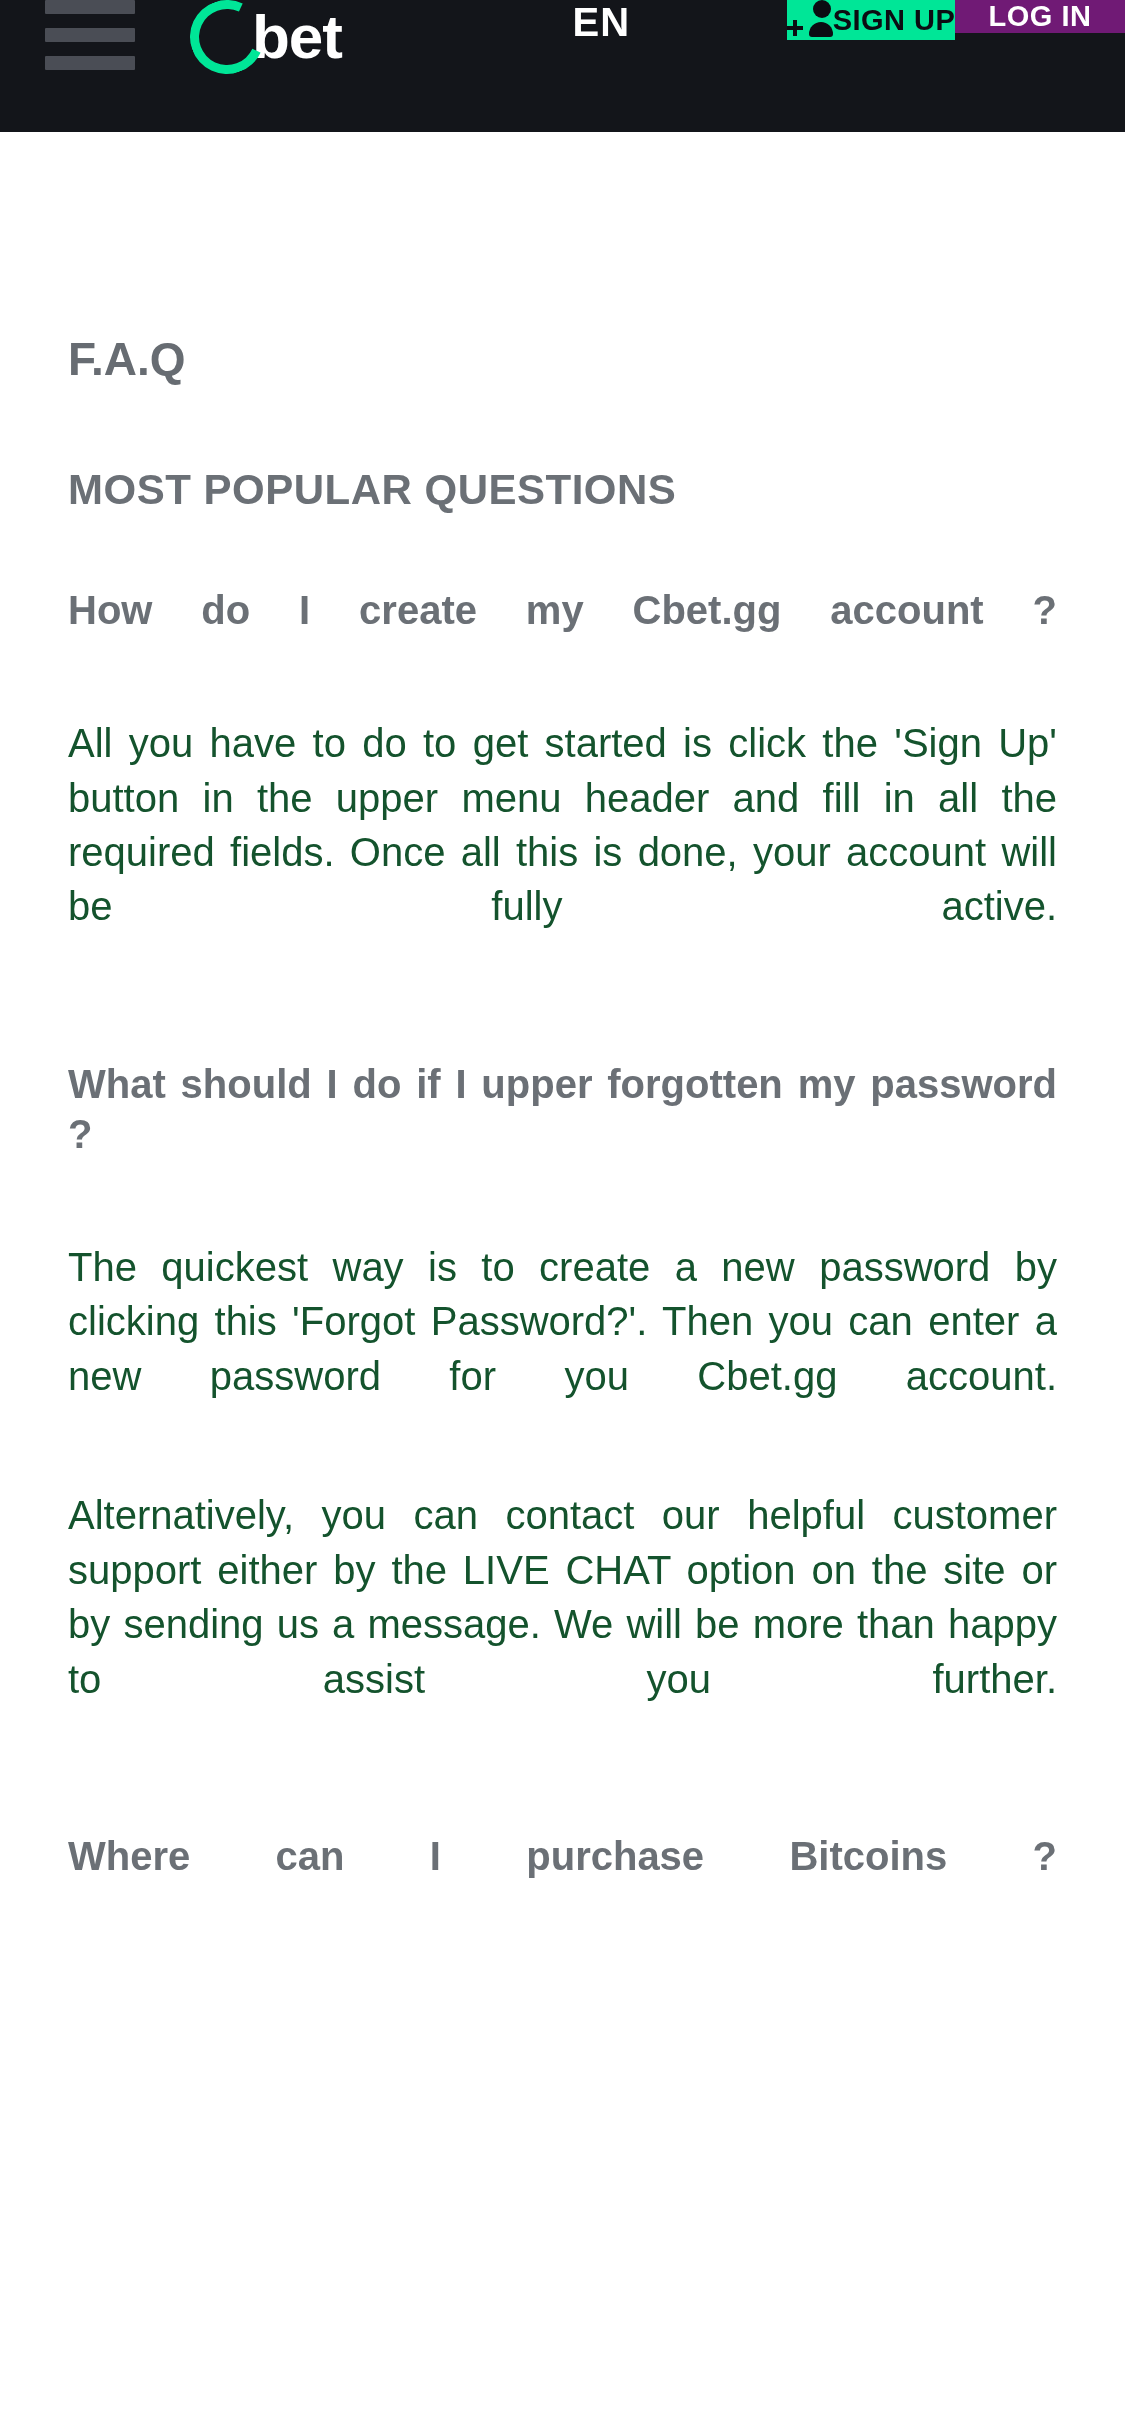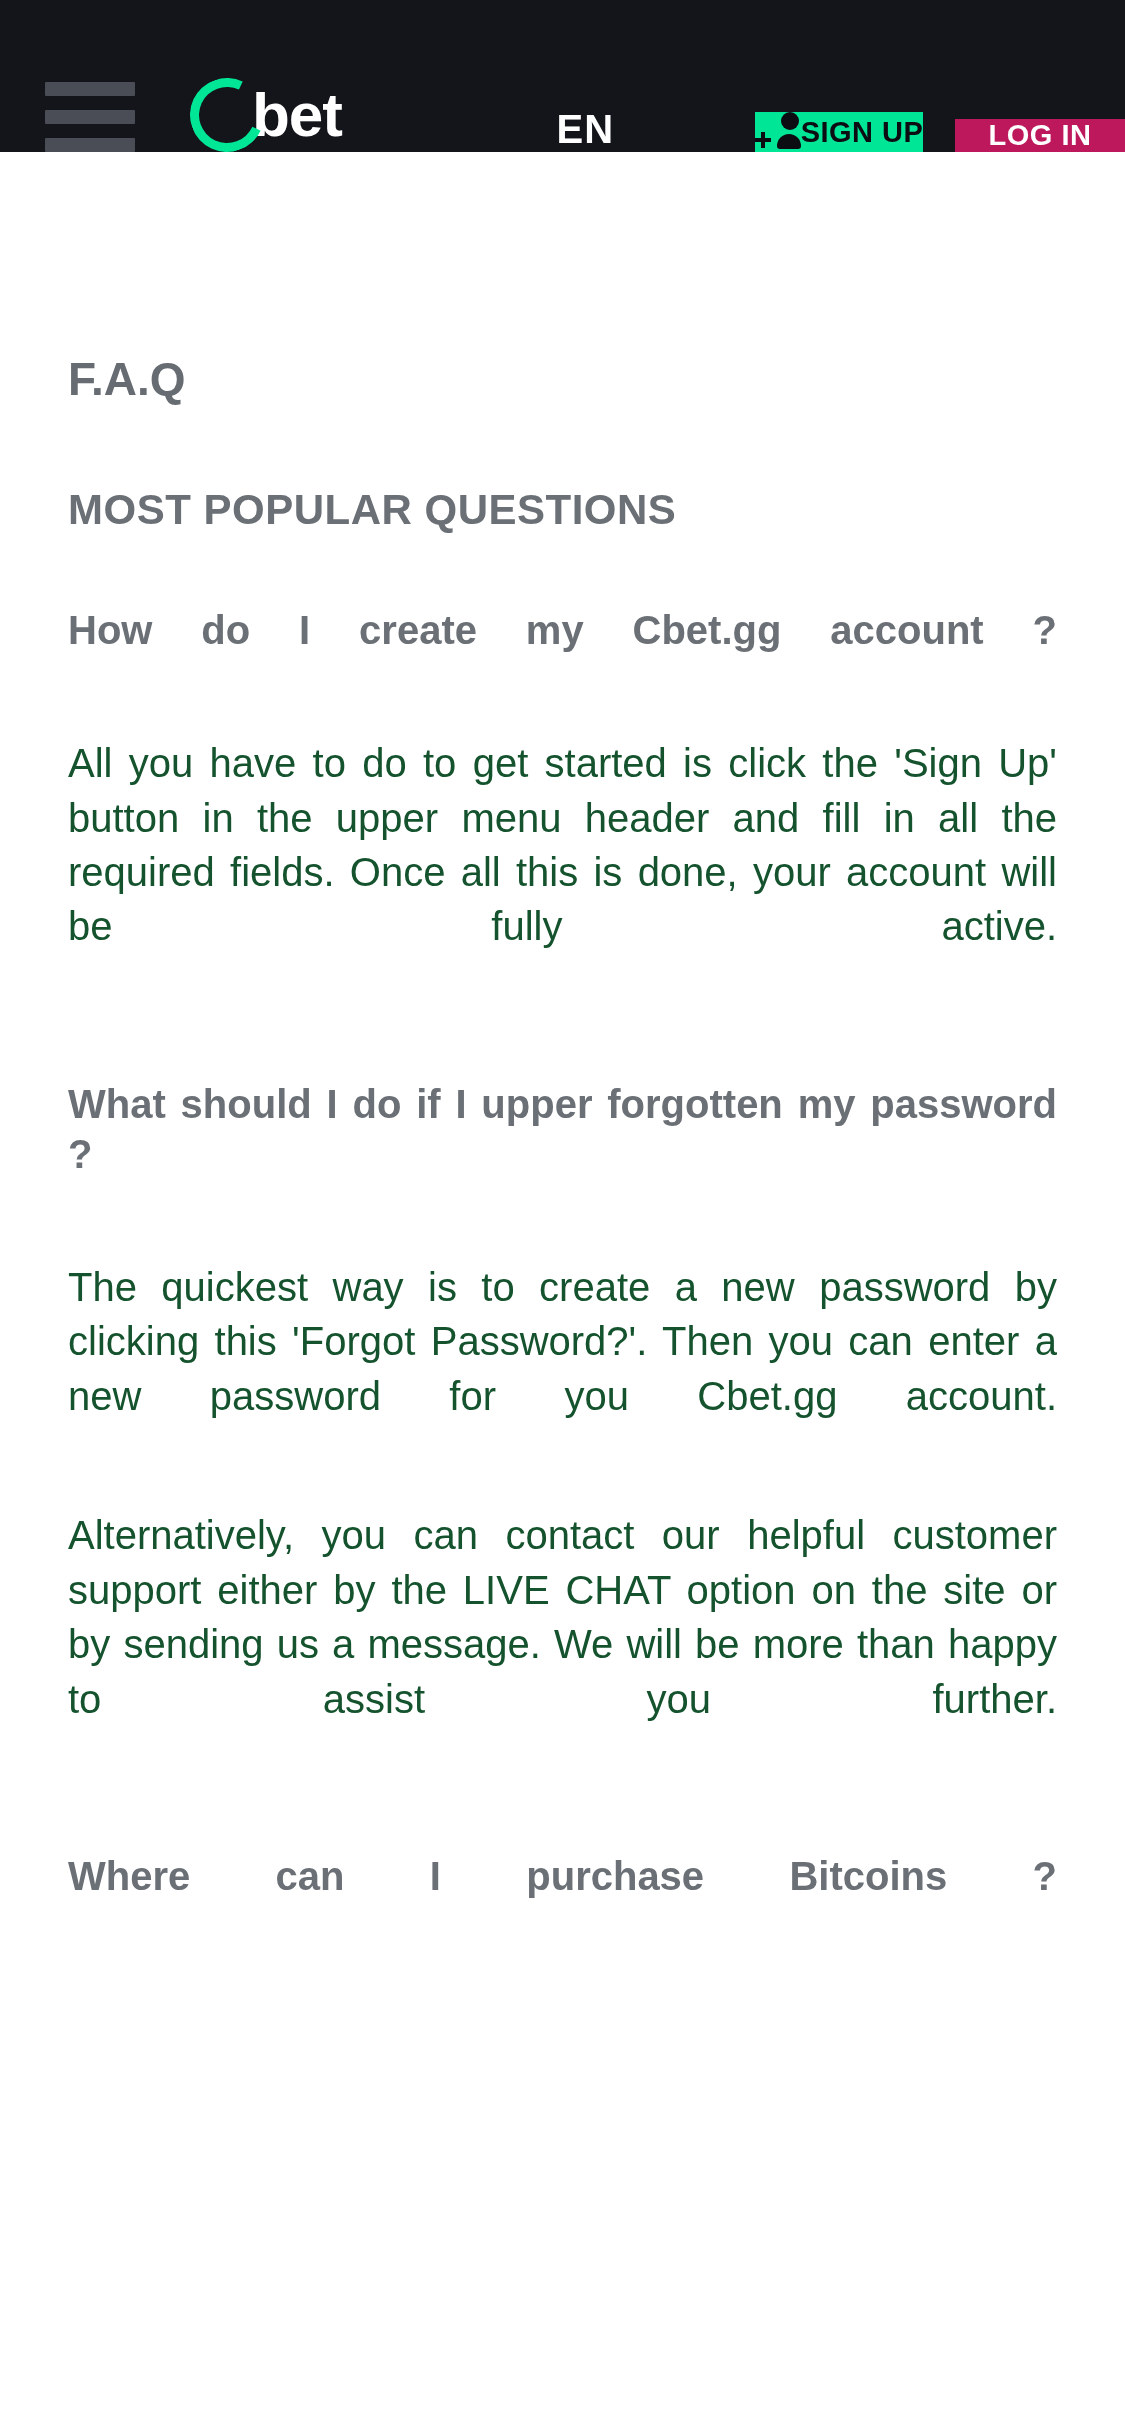--- a/index.html
+++ b/index.html
@@ -7,23 +7,23 @@
     width: 1125px;
     height: 2436px;
     background: #ffffff;
     font-family: "Liberation Sans", sans-serif;
     overflow: hidden;
   }
 
   
   .header {
     width: 1125px;
-    height: 152px;
-    display: flex;
-    align-items: flex-end;
+    height: 132px;
+    display: flex;
+    align-items: flex-start;
     background: #13151a;
   }
   .hamburger {
     width: 180px;
     display: flex;
     flex-direction: column;
     justify-content: center;
     align-items: center;
     gap: 14px;
     background: #13151a;
@@ -117,26 +117,25 @@
   .signup-icon .plus-v { left: 6px; bottom: 4px; width: 4px; height: 16px; }
   .signup-label {
     color: #0b0d12;
     font-size: 29px;
     font-weight: bold;
     letter-spacing: 0.5px;
     white-space: nowrap;
   }
   .login {
     width: 170px;
-    background: #be185d;
+    background: #701a75;
     display: flex;
     align-items: center;
     justify-content: center;
     cursor: pointer;
-    margin-left: 32px;
   }
   .login-label {
     color: #ffffff;
     font-size: 29px;
     font-weight: bold;
     letter-spacing: 0.5px;
     white-space: nowrap;
   }
 
   

